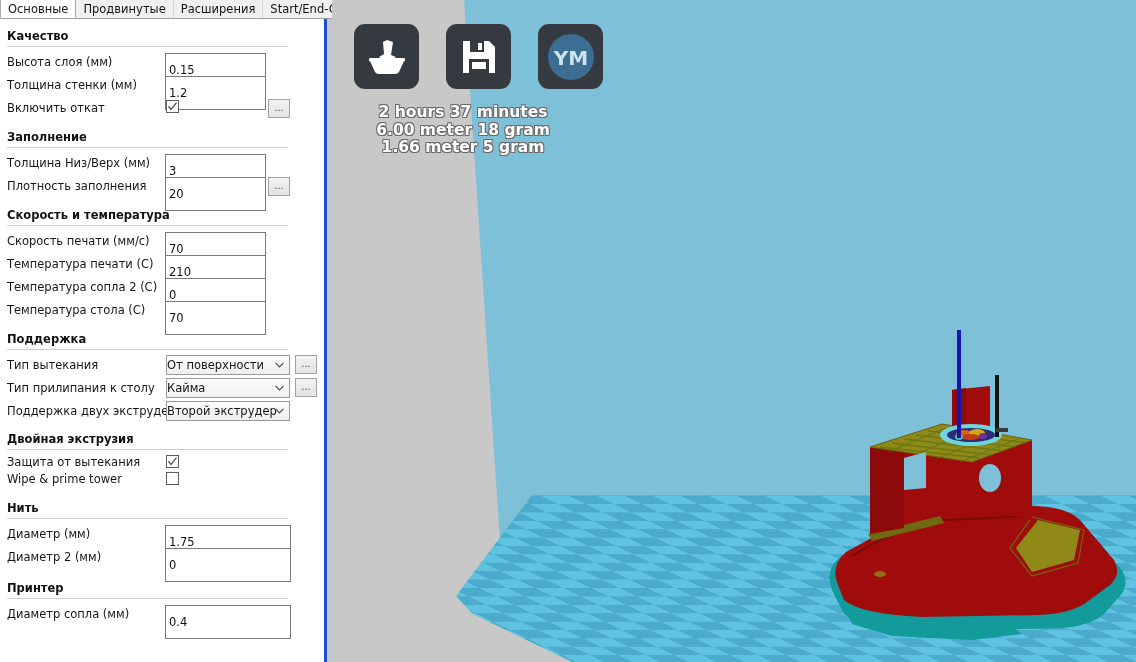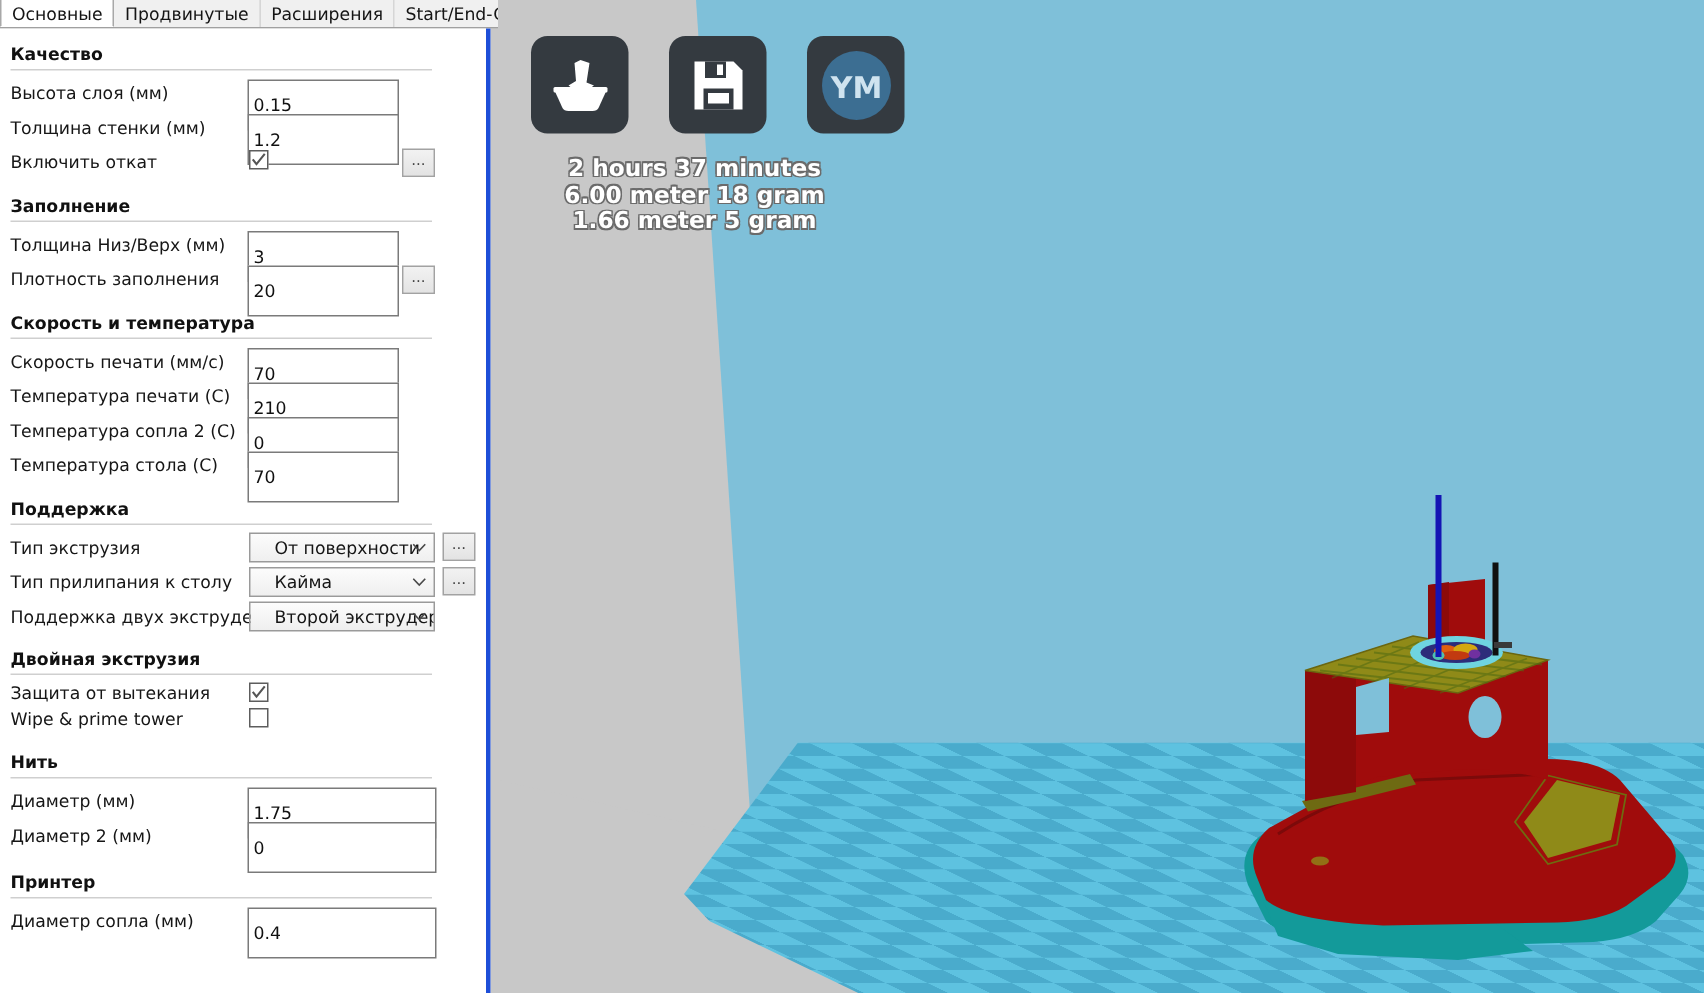--- a/index.html
+++ b/index.html
@@ -126,21 +126,21 @@
   }
 
   .sel {
     position: absolute;
     height: 20px;
     background: linear-gradient(#fcfcfc, #efefef);
     border: 1px solid #9a9a9a;
     font-size: 11.5px;
     color: #151515;
     line-height: 18px;
-    padding-left: 16px;
+    padding-left: 0;
     white-space: nowrap;
     overflow: hidden;
     cursor: default;
   }
   .sel .caret {
     position: absolute;
     right: 5px; top: 6px;
     width: 9px; height: 6px;
   }
 
@@ -267,21 +267,21 @@
           <div class="lbl">Температура стола (C)</div>
           <input class="fld w1" type="text" value="70" style="">
         </div>
       </div>
 
       <div class="group" style="padding-top:9px;">
         <div class="group-title">Поддержка</div>
         <div class="group-rule"></div>
 
         <div class="row">
-          <div class="lbl">Тип экструзия</div>
+          <div class="lbl">Тип вытекания</div>
           <div class="sel" style="left:166px; top:1px; width:124px;">
             <span>От поверхности</span>
             <svg class="caret" viewBox="0 0 9 6">
               <path d="M0.5 0.8 L4.5 5 L8.5 0.8" stroke="#4a4a4a" stroke-width="1.1" fill="none"></path>
             </svg>
           </div>
           <div class="dots" style="left:295px; top:1px;">...</div>
         </div>
 
         <div class="row">

